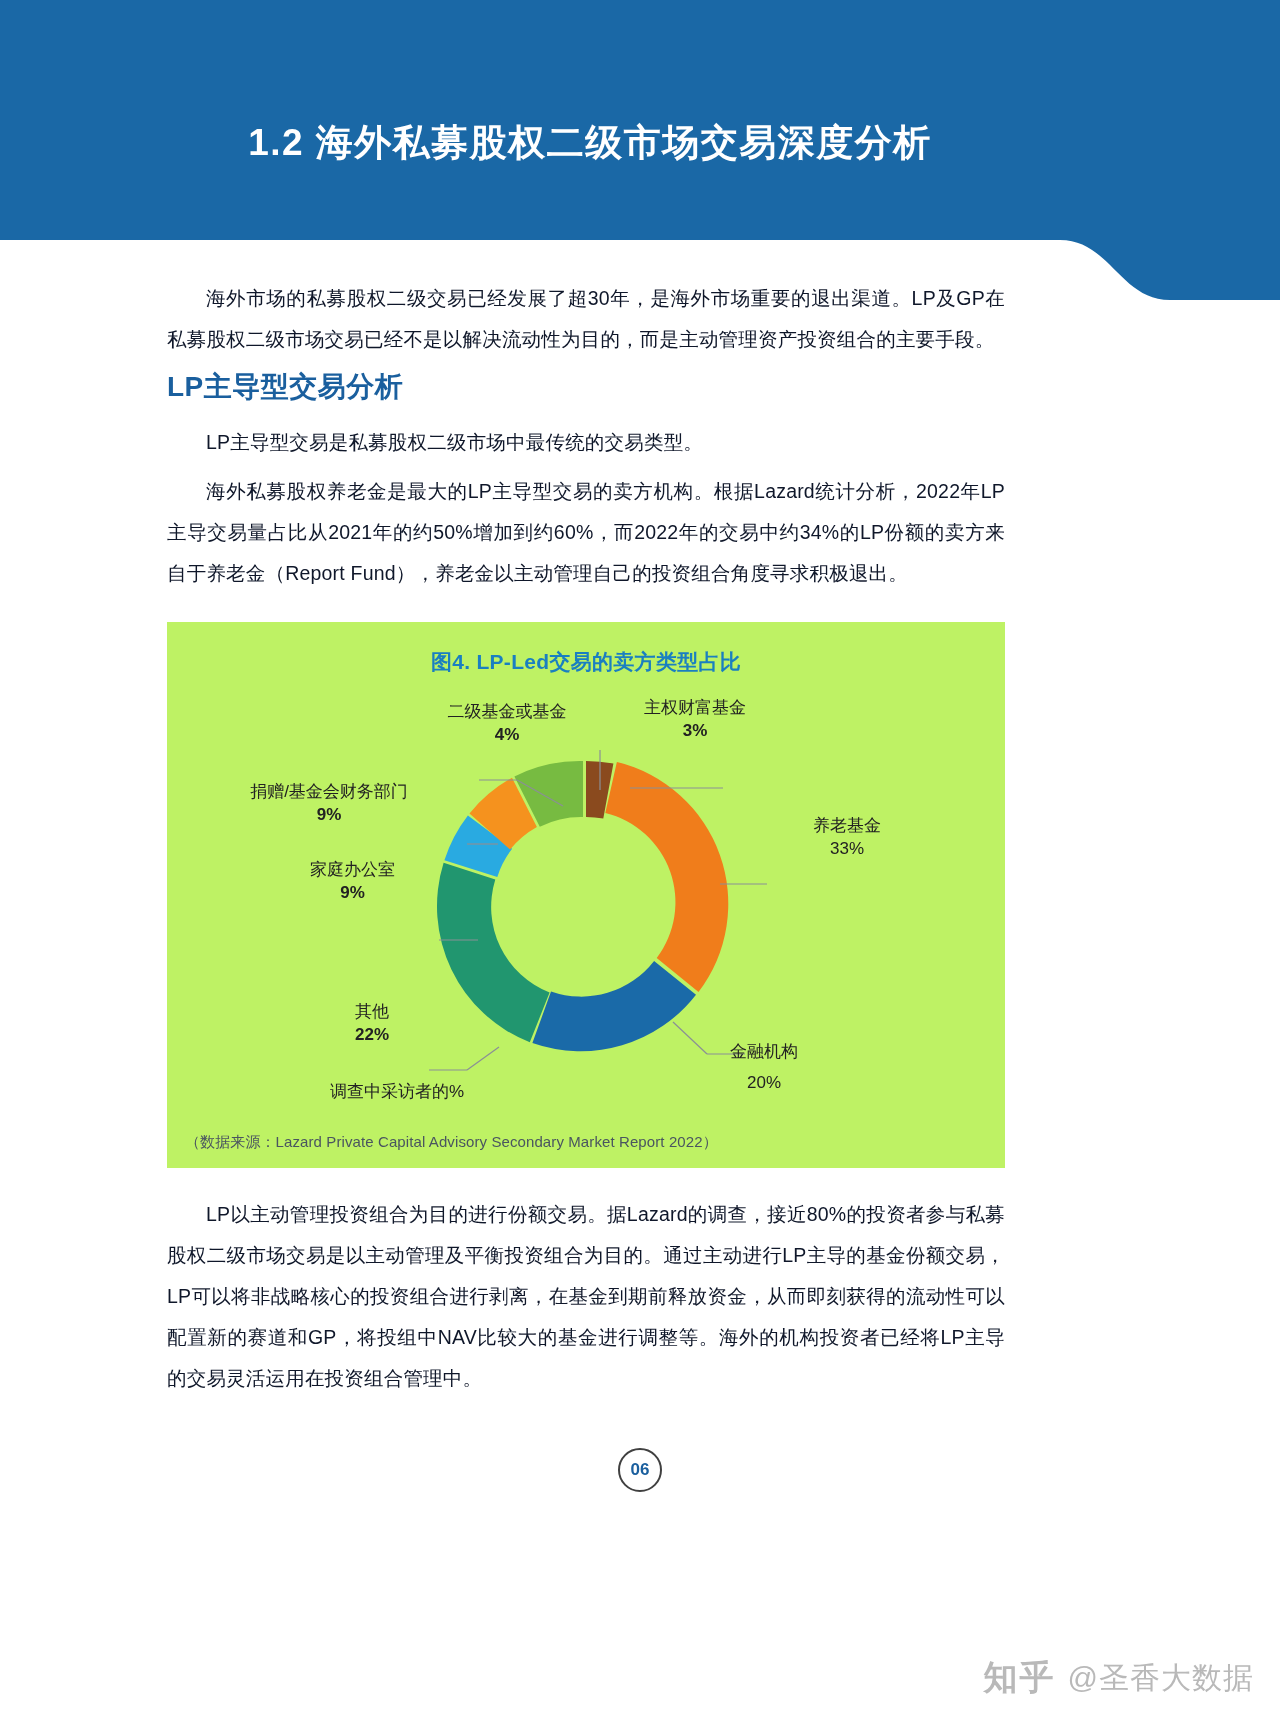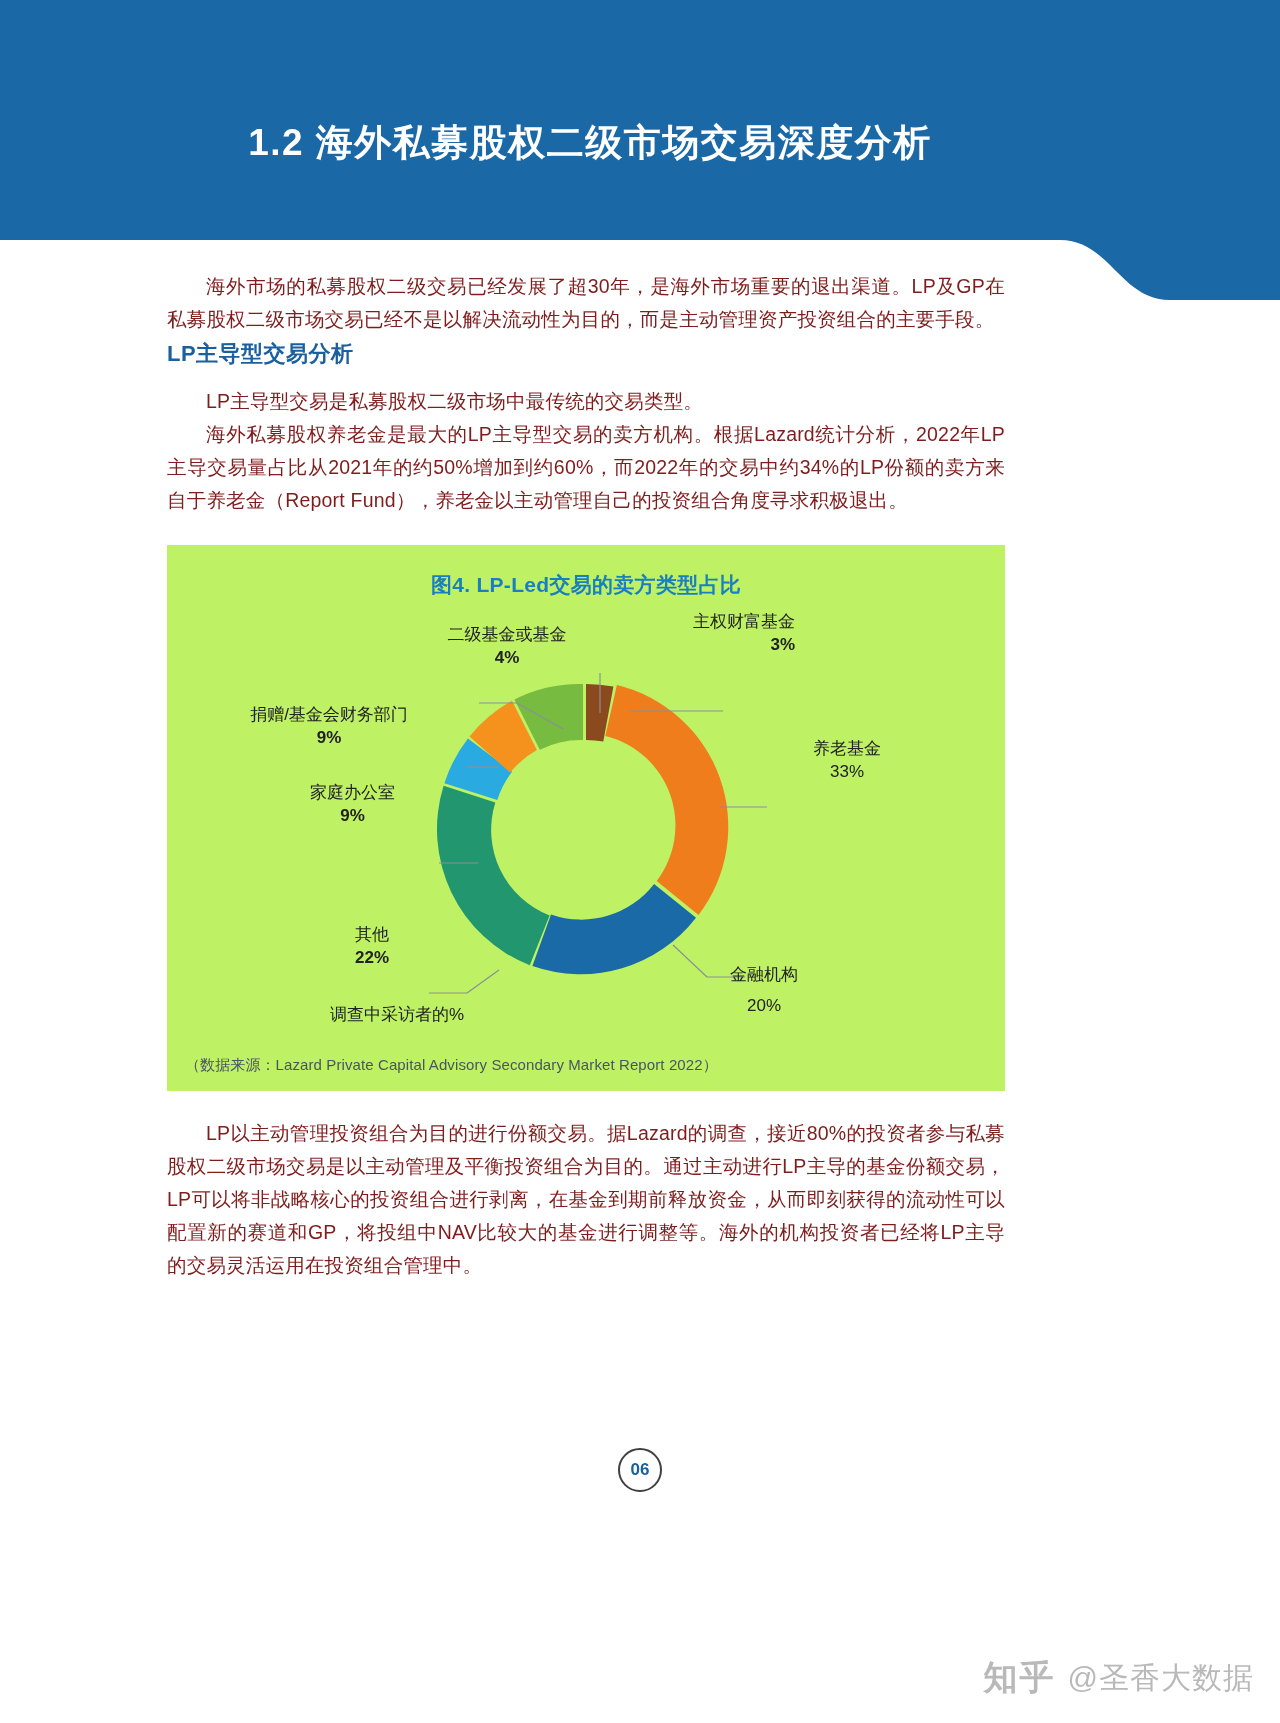--- a/index.html
+++ b/index.html
@@ -16,36 +16,36 @@
   .header-title{
     position:absolute;left:0;top:118px;width:1180px;
     text-align:center;
     color:#ffffff;font-size:37px;font-weight:bold;letter-spacing:1.5px;
     font-family:"Liberation Sans","DejaVu Sans",sans-serif;
   }
 
   
   .content{position:absolute;left:0;top:270px;width:1280px;}
   p.para{
-    margin:0;
+    margin:8px;
     width:838px;margin-left:167px;
-    font-size:19.5px;line-height:33px;color:#7f1d1d;
+    font-size:19.5px;line-height:41px;color:#0f172a;
     text-align:justify;text-justify:inter-ideograph;
     letter-spacing:0.2px;
   }
   p.indent{text-indent:2em;}
   .p-intro{margin-top:18px;}
 
   h3.sec-num{
     margin:34px 0 0 167px;
     font-size:27px;color:#1a5f9e;font-weight:bold;letter-spacing:0.5px;
   }
   h3.sec-title{
     margin:3px 0 16px 167px;
-    font-size:22px;color:#1a5f9e;font-weight:bold;letter-spacing:0.5px;
+    font-size:28px;color:#1a5f9e;font-weight:bold;letter-spacing:0.5px;
   }
   .p-a{margin-top:22px;}
   .p-b{margin-top:10px;}
 
   
   .chart-panel{
     position:relative;margin:28px 0 0 167px;
     width:838px;height:546px;background:#bef264;
   }
   .chart-title{
@@ -134,21 +134,21 @@
           </g>
         </svg>
 
         
         <div class="chart-note" style="left:230px;top:28px;width:220px;text-align:center;">
           <div>二级基金或基金</div>
           <div style="font-weight:bold;margin-top:2px;">4%</div>
         </div>
 
         
-        <div class="chart-note" style="left:428px;top:15px;width:200px;text-align:right;">
+        <div class="chart-note" style="left:428px;top:24px;width:200px;text-align:center;">
           <div>主权财富基金</div>
           <div style="font-weight:bold;margin-top:2px;">3%</div>
         </div>
 
         
         <div class="chart-note" style="left:42px;top:108px;width:240px;text-align:center;">
           <div>捐赠/基金会财务部门</div>
           <div style="font-weight:bold;margin-top:2px;">9%</div>
         </div>
 

